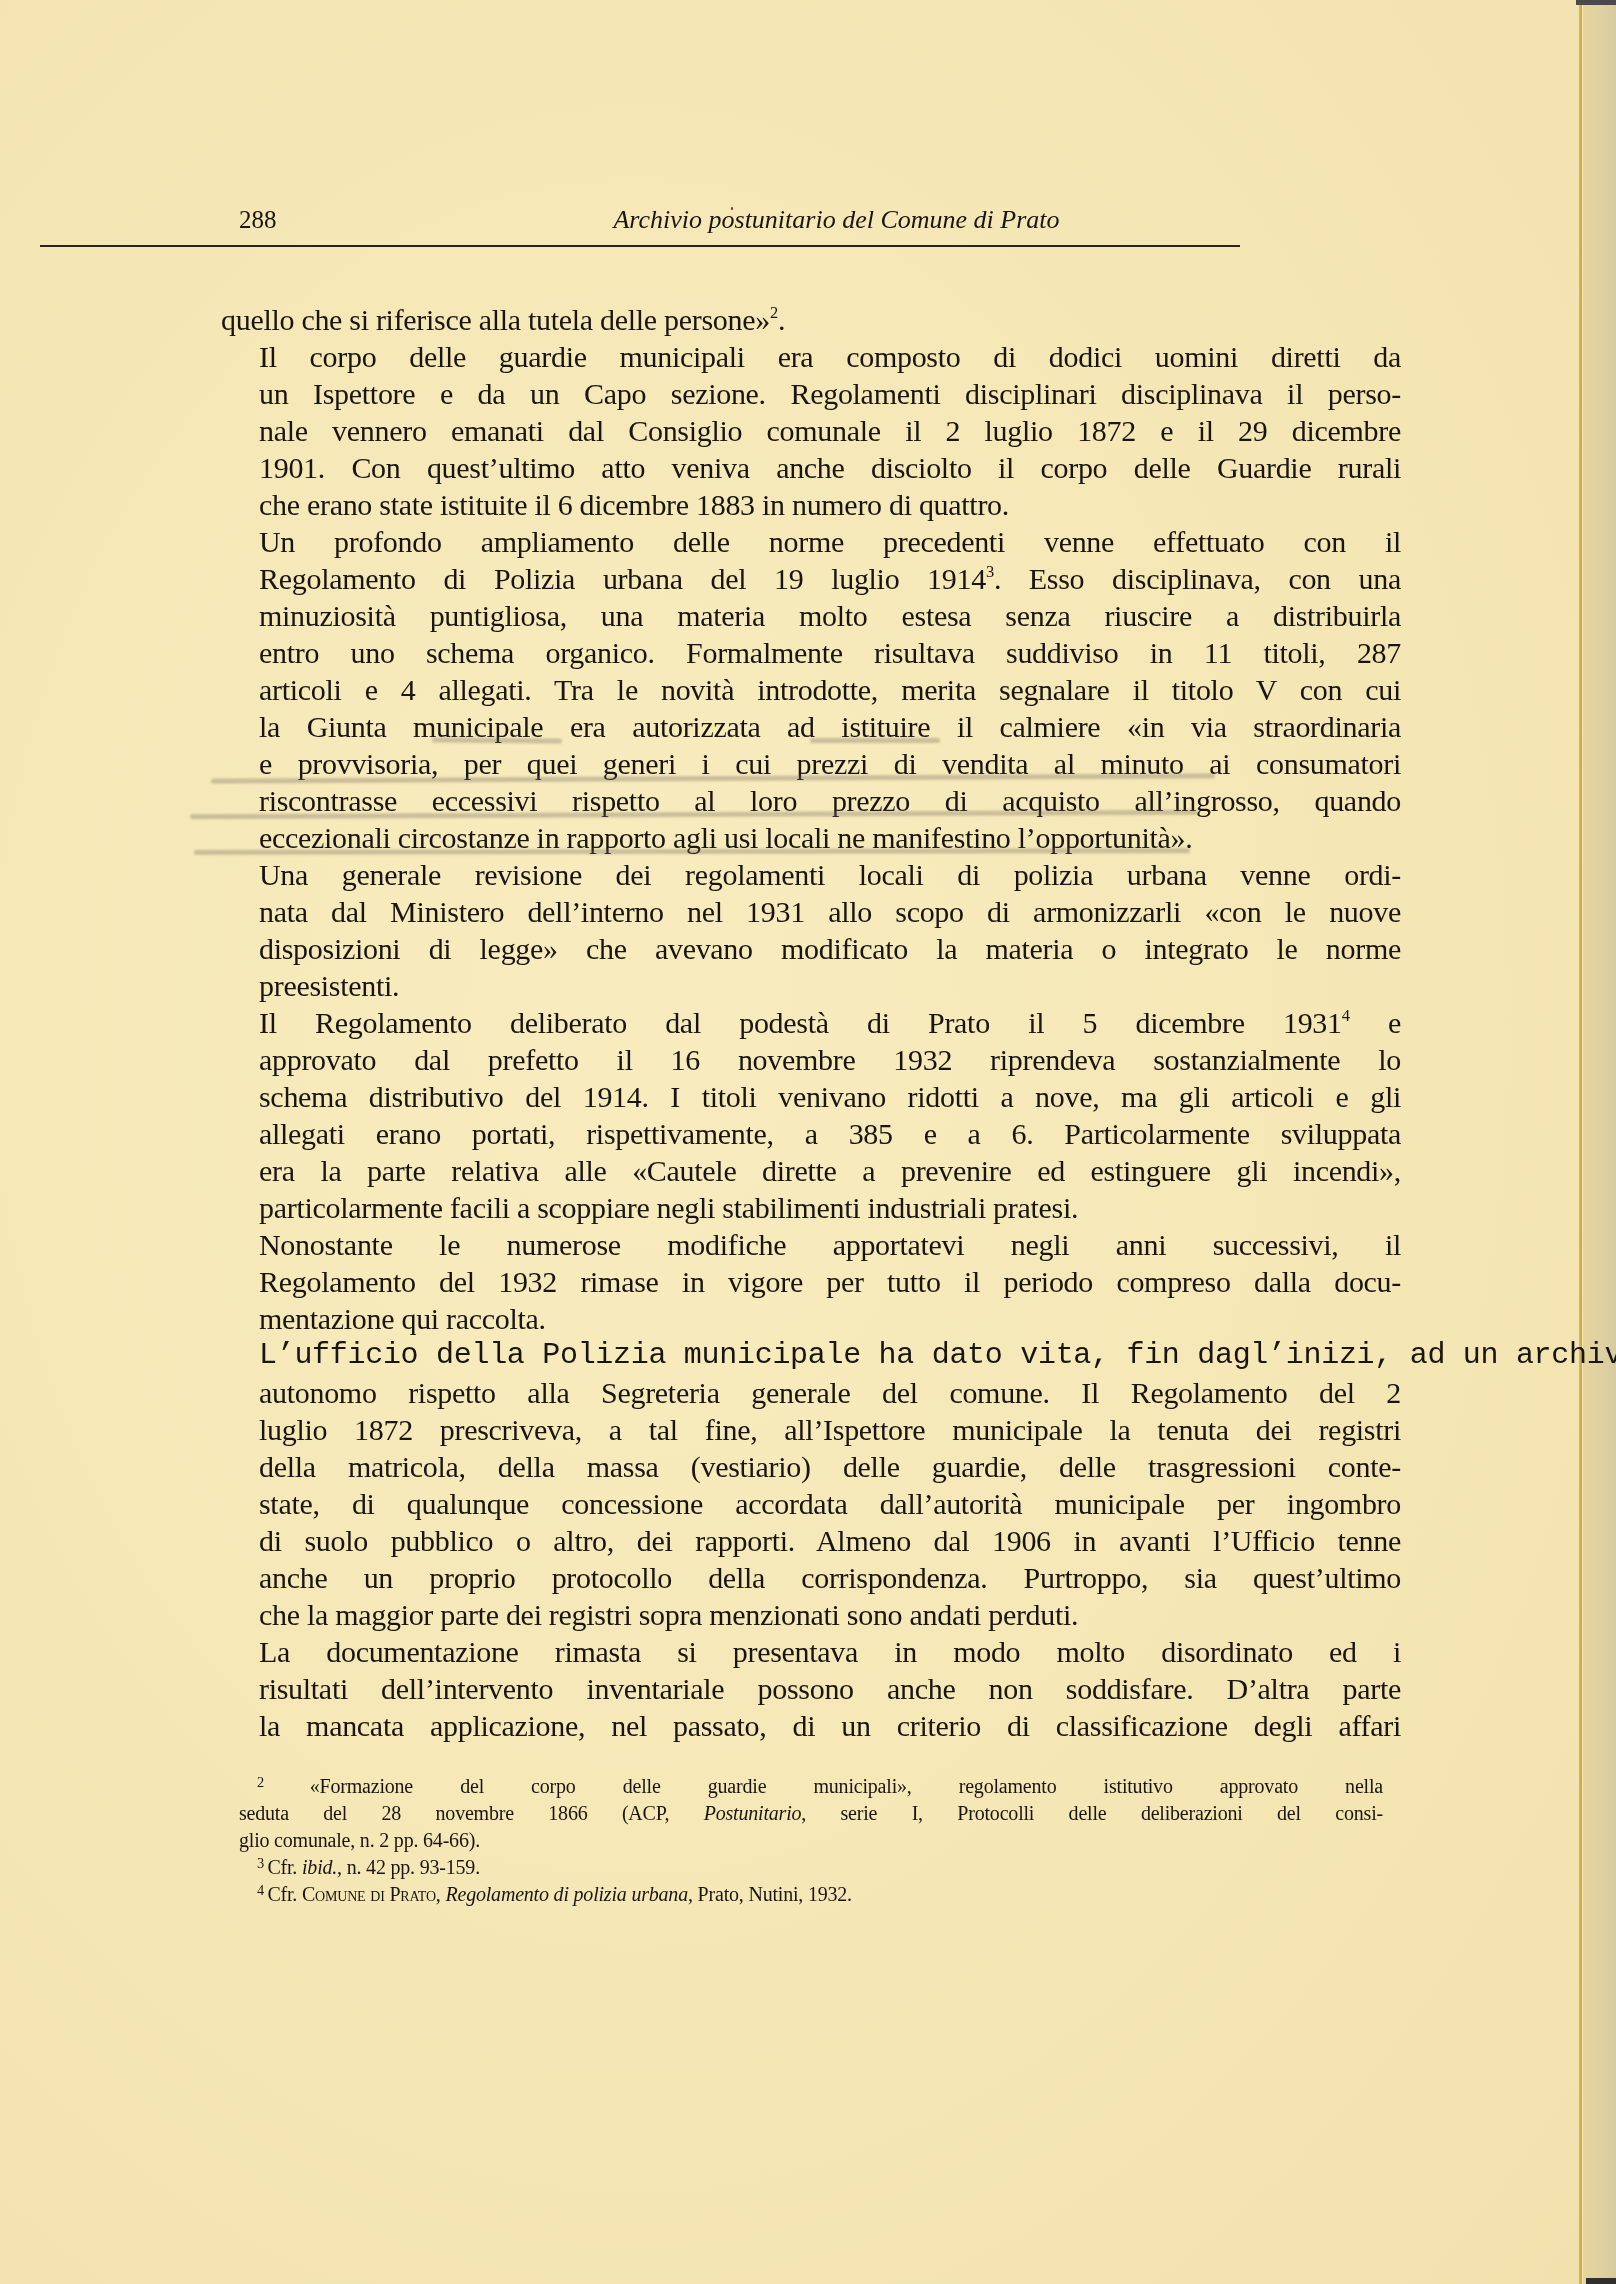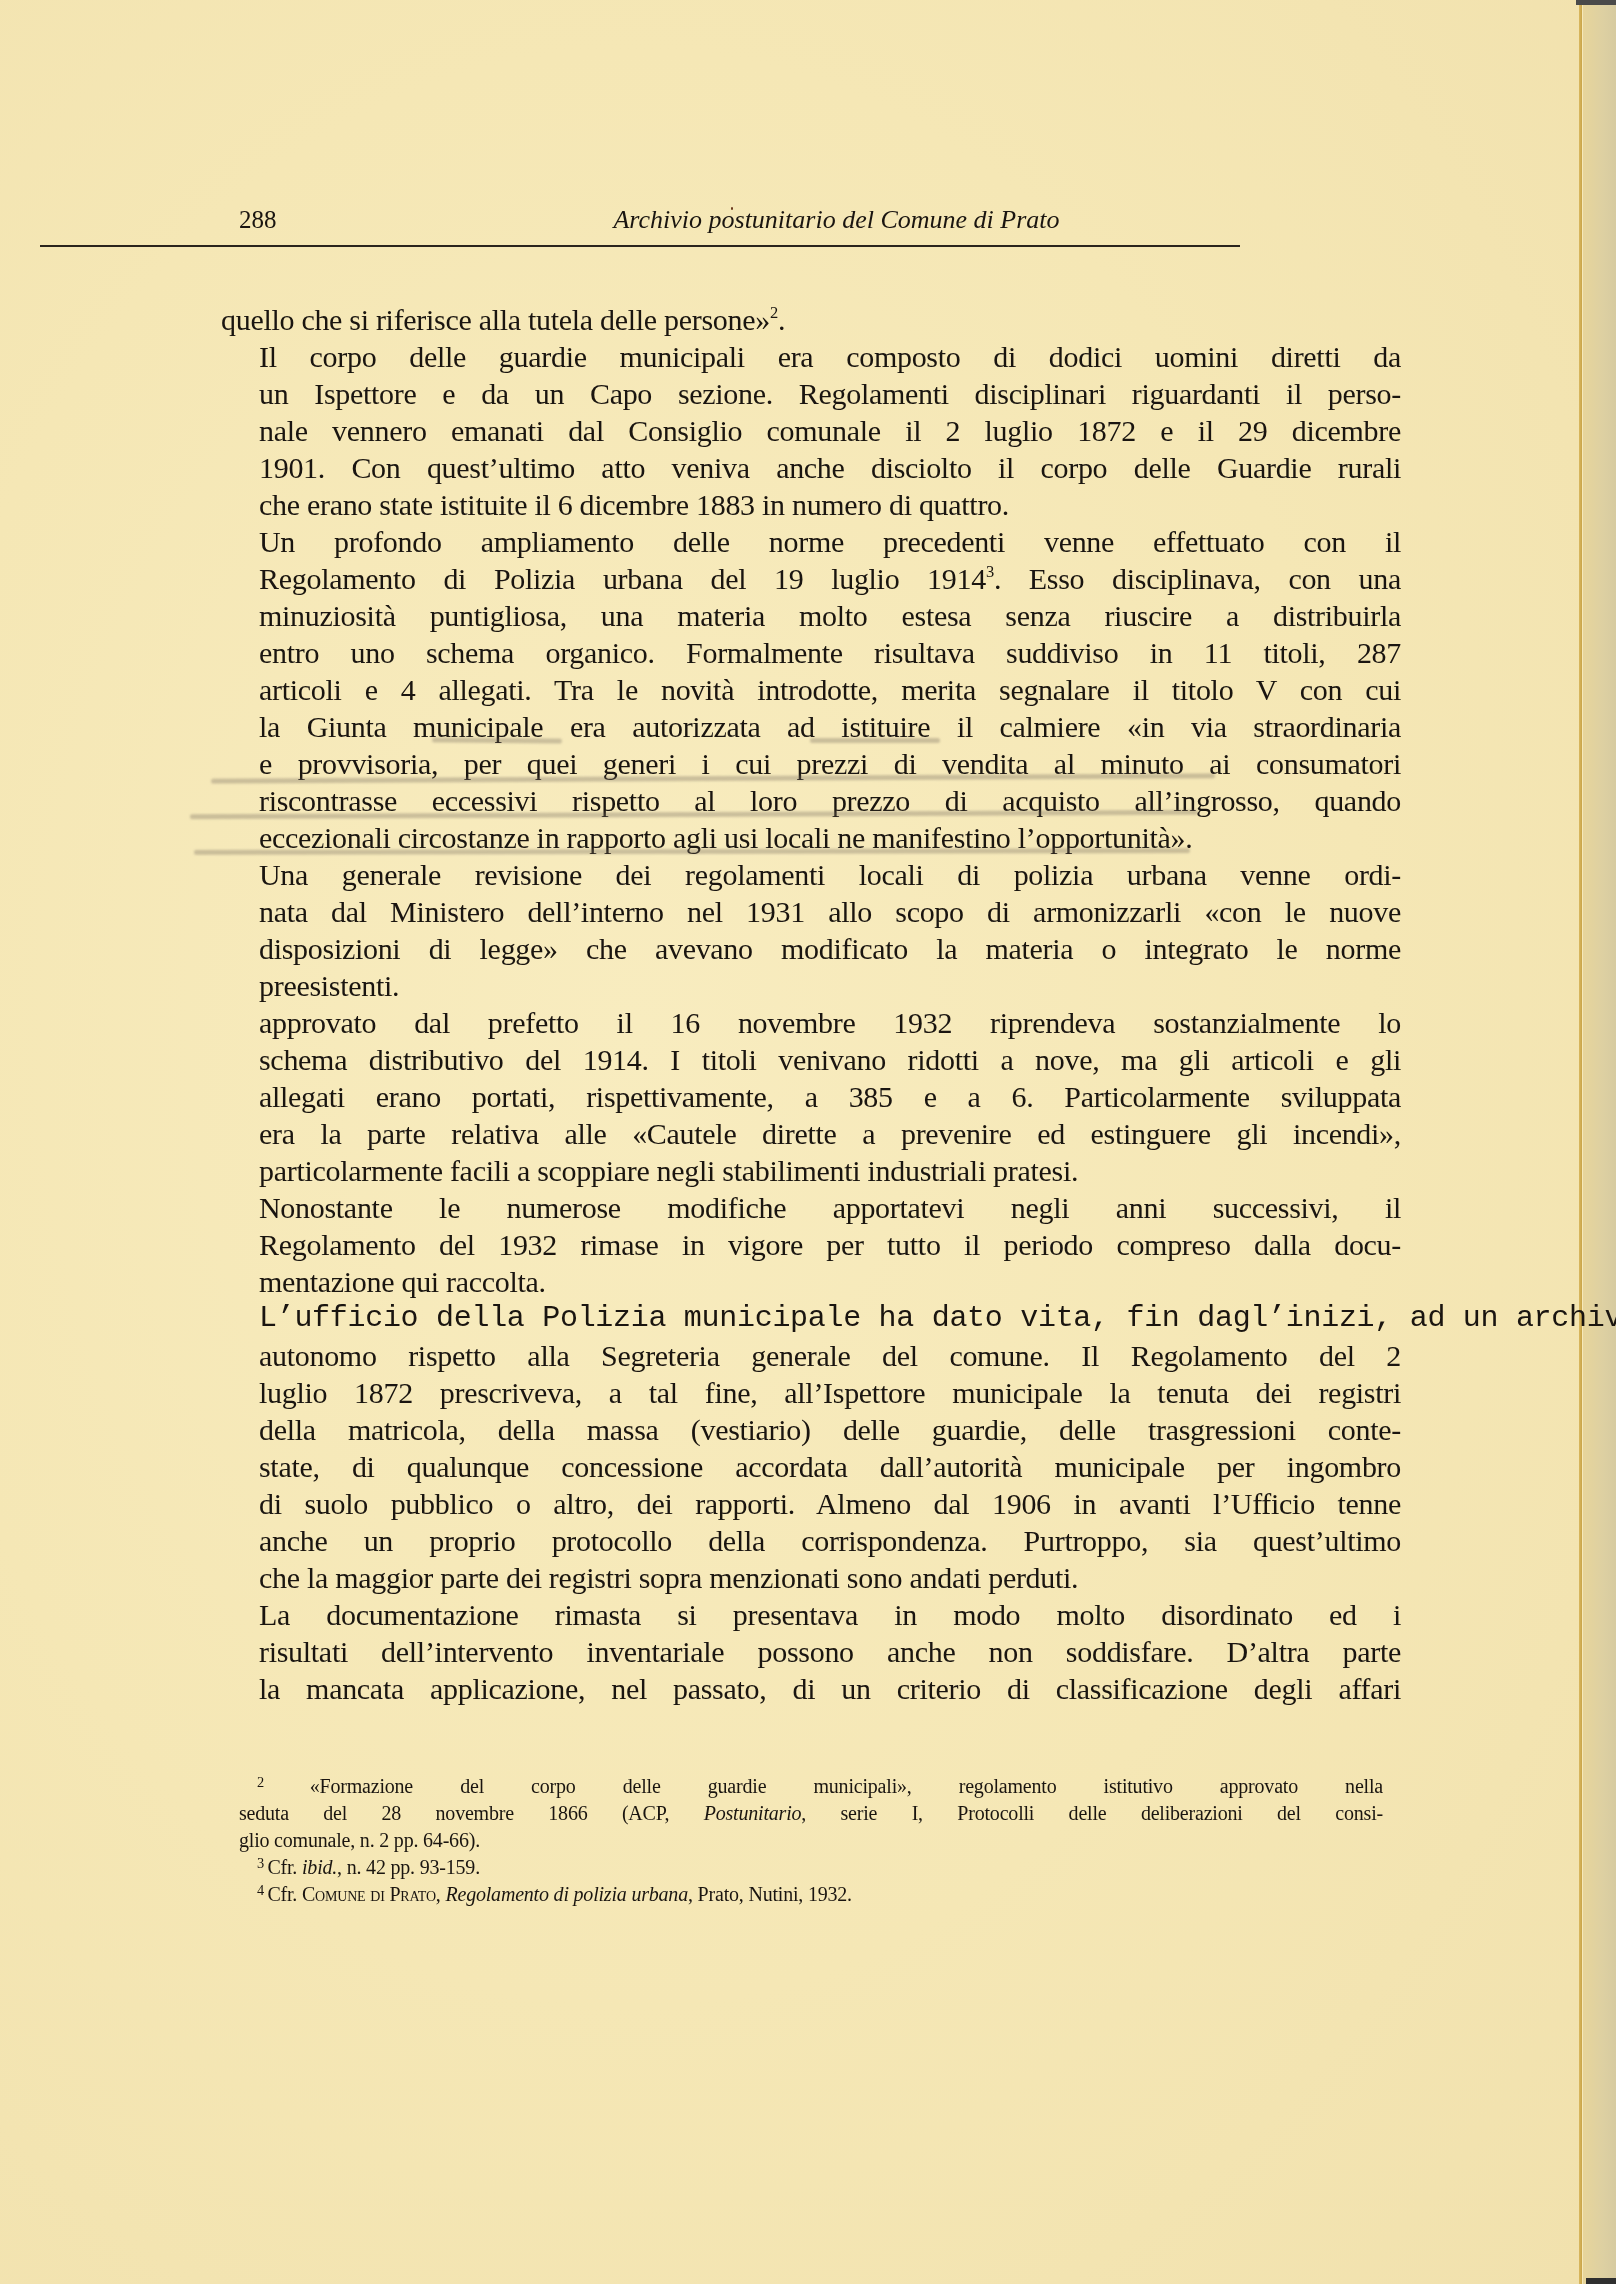--- a/index.html
+++ b/index.html
@@ -95,21 +95,21 @@
 </div>
 <div class="header-rule"></div>
 <div class="speck" style="left:731px; top:207px;"></div>
 
 <div class="body-text" id="body-text">
     <p class="">
       <span class="line last" style="text-indent: 0px;"><span>quello che si riferisce alla tutela delle persone»</span><sup>2</sup><span>.</span></span>
     </p>
     <p class="indent">
       <span class="line" style="padding-left: 38px; text-indent: 0px;"><span>Il corpo delle guardie municipali era composto di dodici uomini diretti da</span></span>
-      <span class="line"><span>un Ispettore e da un Capo sezione. Regolamenti disciplinari riguardanti il perso-</span></span>
+      <span class="line"><span>un Ispettore e da un Capo sezione. Regolamenti disciplinari disciplinava il perso-</span></span>
       <span class="line"><span>nale vennero emanati dal Consiglio comunale il 2 luglio 1872 e il 29 dicembre</span></span>
       <span class="line"><span>1901. Con quest’ultimo atto veniva anche disciolto il corpo delle Guardie rurali</span></span>
       <span class="line last"><span>che erano state istituite il 6 dicembre 1883 in numero di quattro.</span></span>
     </p>
     <p class="indent">
       <span class="line" style="padding-left: 38px; text-indent: 0px;"><span>Un profondo ampliamento delle norme precedenti venne effettuato con il</span></span>
       <span class="line"><span>Regolamento di Polizia urbana del 19 luglio 1914</span><sup>3</sup><span>. Esso disciplinava, con una</span></span>
       <span class="line"><span>minuziosità puntigliosa, una materia molto estesa senza riuscire a distribuirla</span></span>
       <span class="line"><span>entro uno schema organico. Formalmente risultava suddiviso in 11 titoli, 287</span></span>
       <span class="line"><span>articoli e 4 allegati. Tra le novità introdotte, merita segnalare il titolo V con cui</span></span>
@@ -118,20 +118,21 @@
       <span class="line"><span>riscontrasse eccessivi rispetto al loro prezzo di acquisto all’ingrosso, quando</span></span>
       <span class="line last"><span>eccezionali circostanze in rapporto agli usi locali ne manifestino l’opportunità».</span></span>
     </p>
     <p class="indent">
       <span class="line" style="padding-left: 38px; text-indent: 0px;"><span>Una generale revisione dei regolamenti locali di polizia urbana venne ordi-</span></span>
       <span class="line"><span>nata dal Ministero dell’interno nel 1931 allo scopo di armonizzarli «con le nuove</span></span>
       <span class="line"><span>disposizioni di legge» che avevano modificato la materia o integrato le norme</span></span>
       <span class="line last"><span>preesistenti.</span></span>
     </p>
     <p class="indent">
+      <span class="line" style="padding-left: 38px; text-indent: 0px;"><span>Il Regolamento deliberato dal podestà di Prato il 5 dicembre 1931</span><sup>4</sup><span> e</span></span>
       <span class="line"><span>approvato dal prefetto il 16 novembre 1932 riprendeva sostanzialmente lo</span></span>
       <span class="line"><span>schema distributivo del 1914. I titoli venivano ridotti a nove, ma gli articoli e gli</span></span>
       <span class="line"><span>allegati erano portati, rispettivamente, a 385 e a 6. Particolarmente sviluppata</span></span>
       <span class="line"><span>era la parte relativa alle «Cautele dirette a prevenire ed estinguere gli incendi»,</span></span>
       <span class="line last"><span>particolarmente facili a scoppiare negli stabilimenti industriali pratesi.</span></span>
     </p>
     <p class="indent">
       <span class="line" style="padding-left: 38px; text-indent: 0px;"><span>Nonostante le numerose modifiche apportatevi negli anni successivi, il</span></span>
       <span class="line"><span>Regolamento del 1932 rimase in vigore per tutto il periodo compreso dalla docu-</span></span>
       <span class="line last"><span>mentazione qui raccolta.</span></span>

